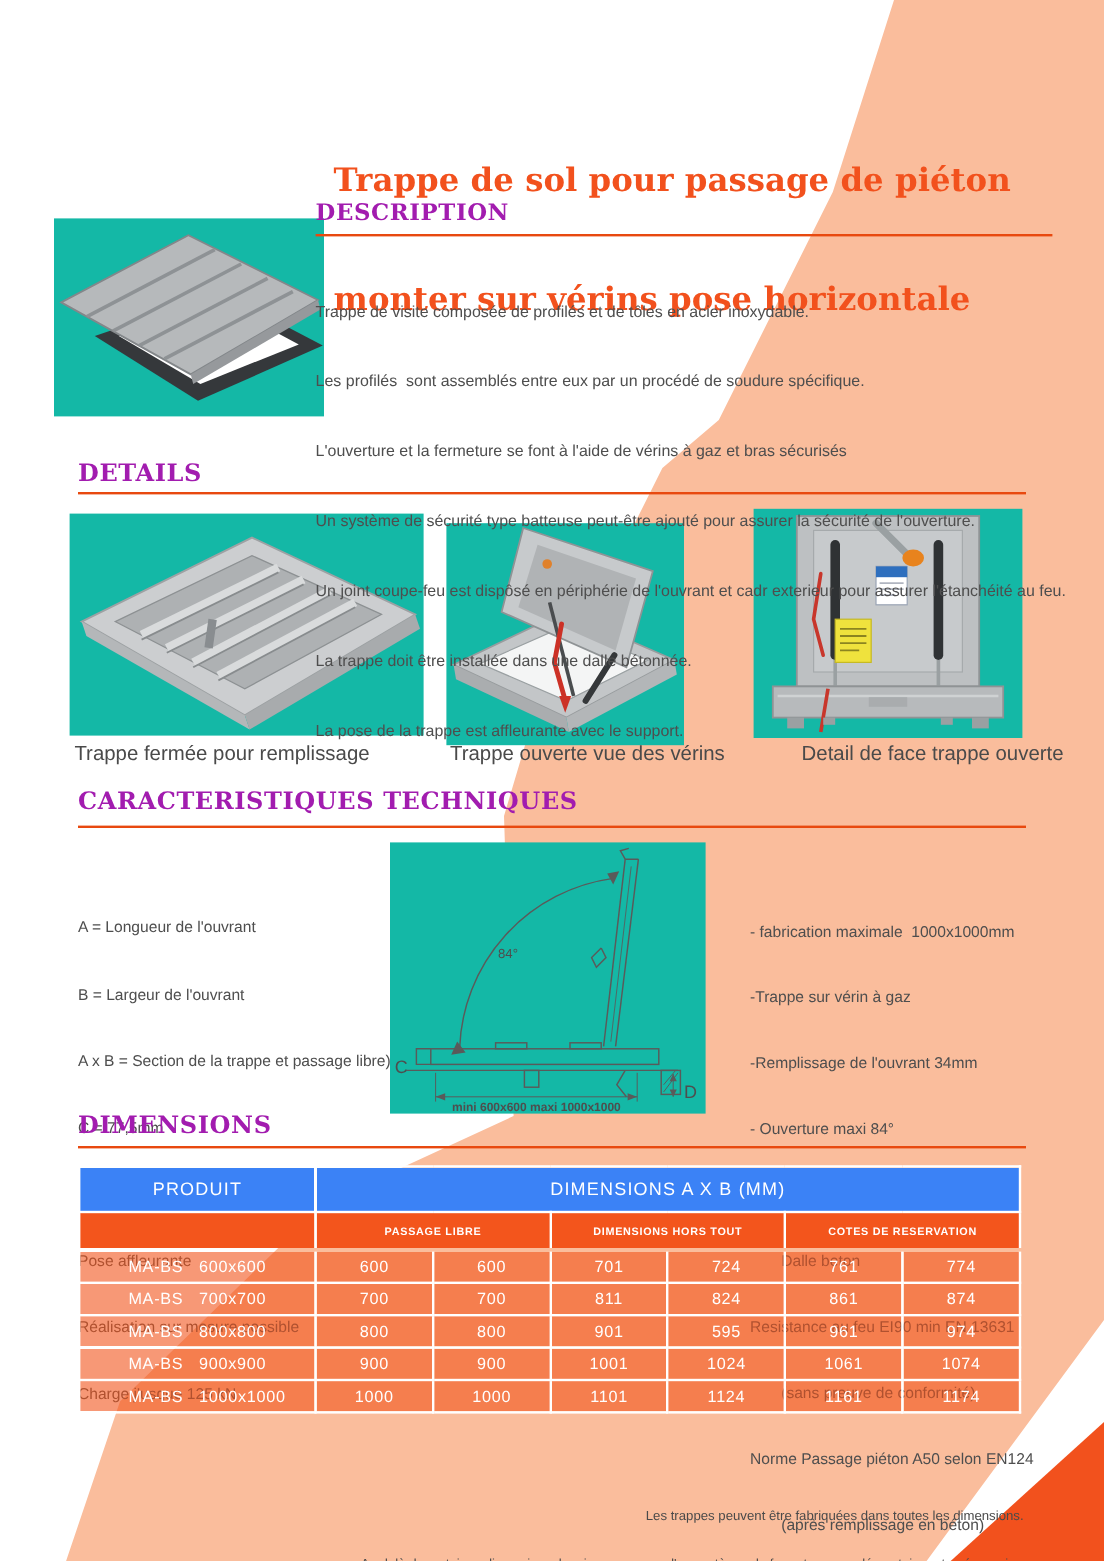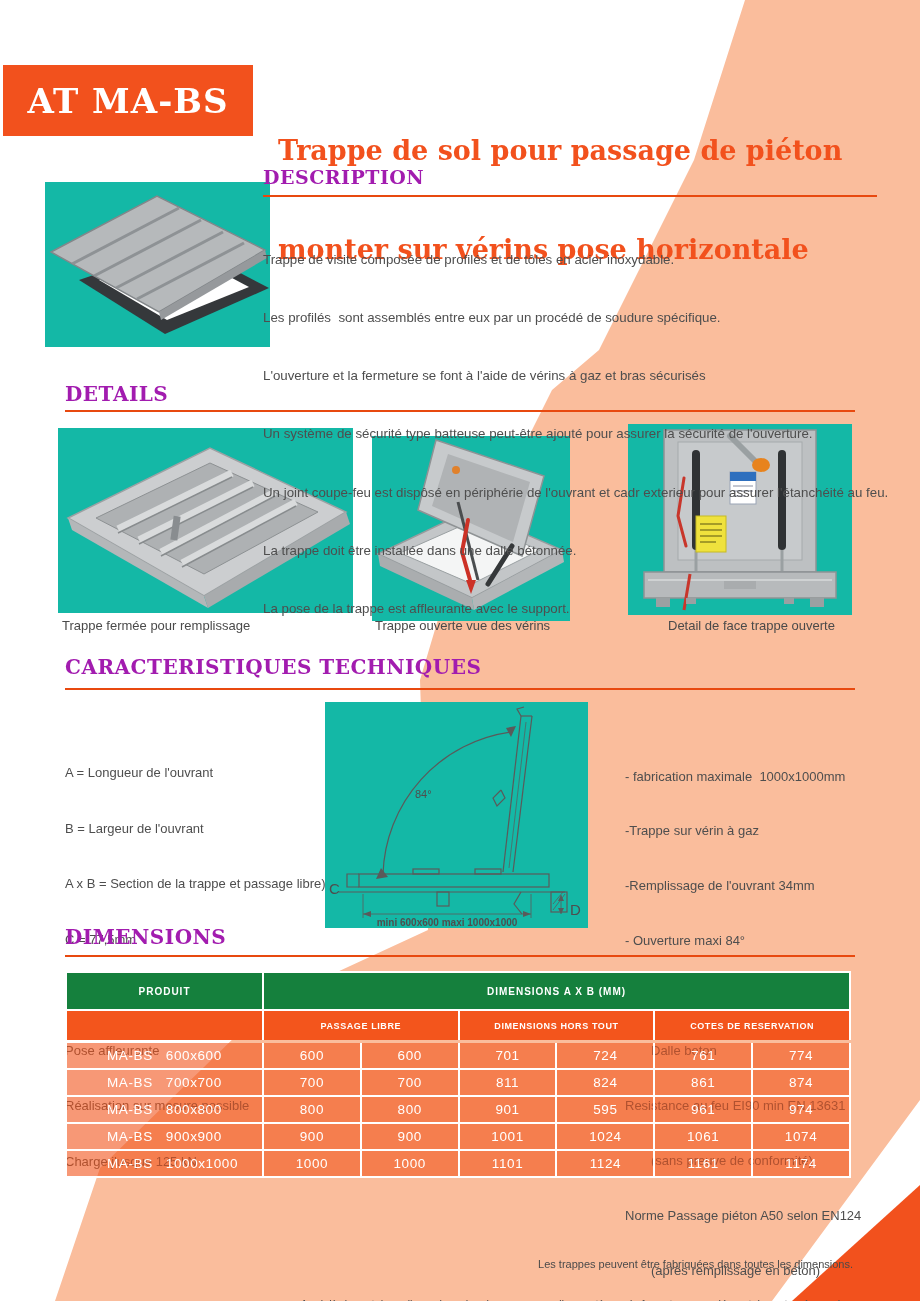--- a/index.html
+++ b/index.html
@@ -17,52 +17,49 @@
   .code-box span{font-family:"DejaVu Serif",serif;font-weight:bold;font-size:34px;color:#ffffff;letter-spacing:1px;}
   .main-title{position:absolute;left:278px;top:68px;z-index:2;font-family:"DejaVu Serif",serif;
               font-weight:bold;font-size:27px;line-height:33px;color:#F2511D;white-space:pre;}
 
   
   .sec-title{position:absolute;z-index:2;font-family:"DejaVu Serif",serif;font-weight:bold;
              color:#a21caf;letter-spacing:0.5px;white-space:pre;}
   .rule{position:absolute;height:2px;background:#E8490F;z-index:2;}
 
   .body-text{position:absolute;z-index:2;font-size:13.3px;line-height:19.4px;color:#4e4e4e;white-space:pre;}
-  .caption{position:absolute;z-index:2;font-size:13px;color:#4a4a4a;white-space:pre;}
+  .caption{position:absolute;z-index:2;font-size:17px;color:#4a4a4a;white-space:pre;}
 
   .imgbox{position:absolute;background:#14b8a6;z-index:1;}
 
   .spec{font-size:13px;line-height:18.5px;white-space:pre;}
   .spec .ind{margin-left:26px;}
 
   
   table.dim{position:absolute;left:65px;top:971px;width:786px;z-index:2;border-collapse:collapse;table-layout:fixed;}
   table.dim td{border:2px solid #ffffff;padding:0;text-align:center;color:#ffffff;overflow:hidden;}
-  tr.hdr1 td{background:#15803d;height:36px;font-size:10px;font-weight:bold;letter-spacing:1px;}
+  tr.hdr1 td{background:#3b82f6;height:36px;font-size:15px;font-weight:normal;letter-spacing:1px;}
   tr.hdr2 td{background:#F3551C;height:29px;font-size:9px;font-weight:bold;letter-spacing:0.6px;}
   tr.sp td{border:hidden;background:transparent;height:3px;}
   tr.data td{background:rgba(242,84,27,0.60);height:25px;font-size:13.5px;letter-spacing:0.6px;}
   td.t-prod{text-align:left !important;padding-left:40px !important;white-space:pre;}
 
   .footer{position:absolute;left:250px;top:1231px;width:603px;z-index:2;text-align:right;
           font-size:11px;line-height:13.4px;color:#4a4a4a;white-space:pre;}
 </style>
 </head>
 <body>
 
 <div class="page">
 
   <svg class="bg" width="920" height="1301" viewBox="0 0 920 1301">
     <polygon fill="#FABD9C" points="745,0 920,0 920,1100 772,1301 55,1301 100,1168 270,1003 428,930 420,680 439,616 552,390 599,350 694,160"></polygon>
     <polygon fill="#F2511D" points="920,1185 920,1301 792,1301"></polygon>
   </svg>
 
-  <div class="code-box">
-    <span>AT MA-BS</span>
-  </div>
   <div class="main-title">
     <div>Trappe de sol pour passage de piéton</div>
     <div>monter sur vérins pose horizontale</div>
   </div>
 
   <div class="imgbox" style="left:45px;top:182px;width:225px;height:165px;">
     <svg width="225" height="165" viewBox="0 0 225 165">
       <polygon points="34,98 140,62 224,106 120,152" fill="#35383b"></polygon>
       <polygon points="54,98 140,71 204,105 122,138" fill="#ffffff"></polygon>
       <polygon points="6,70 112,14 220,68 114,130" fill="#b6b9bb" stroke="#83878a" stroke-width="1.5"></polygon>

